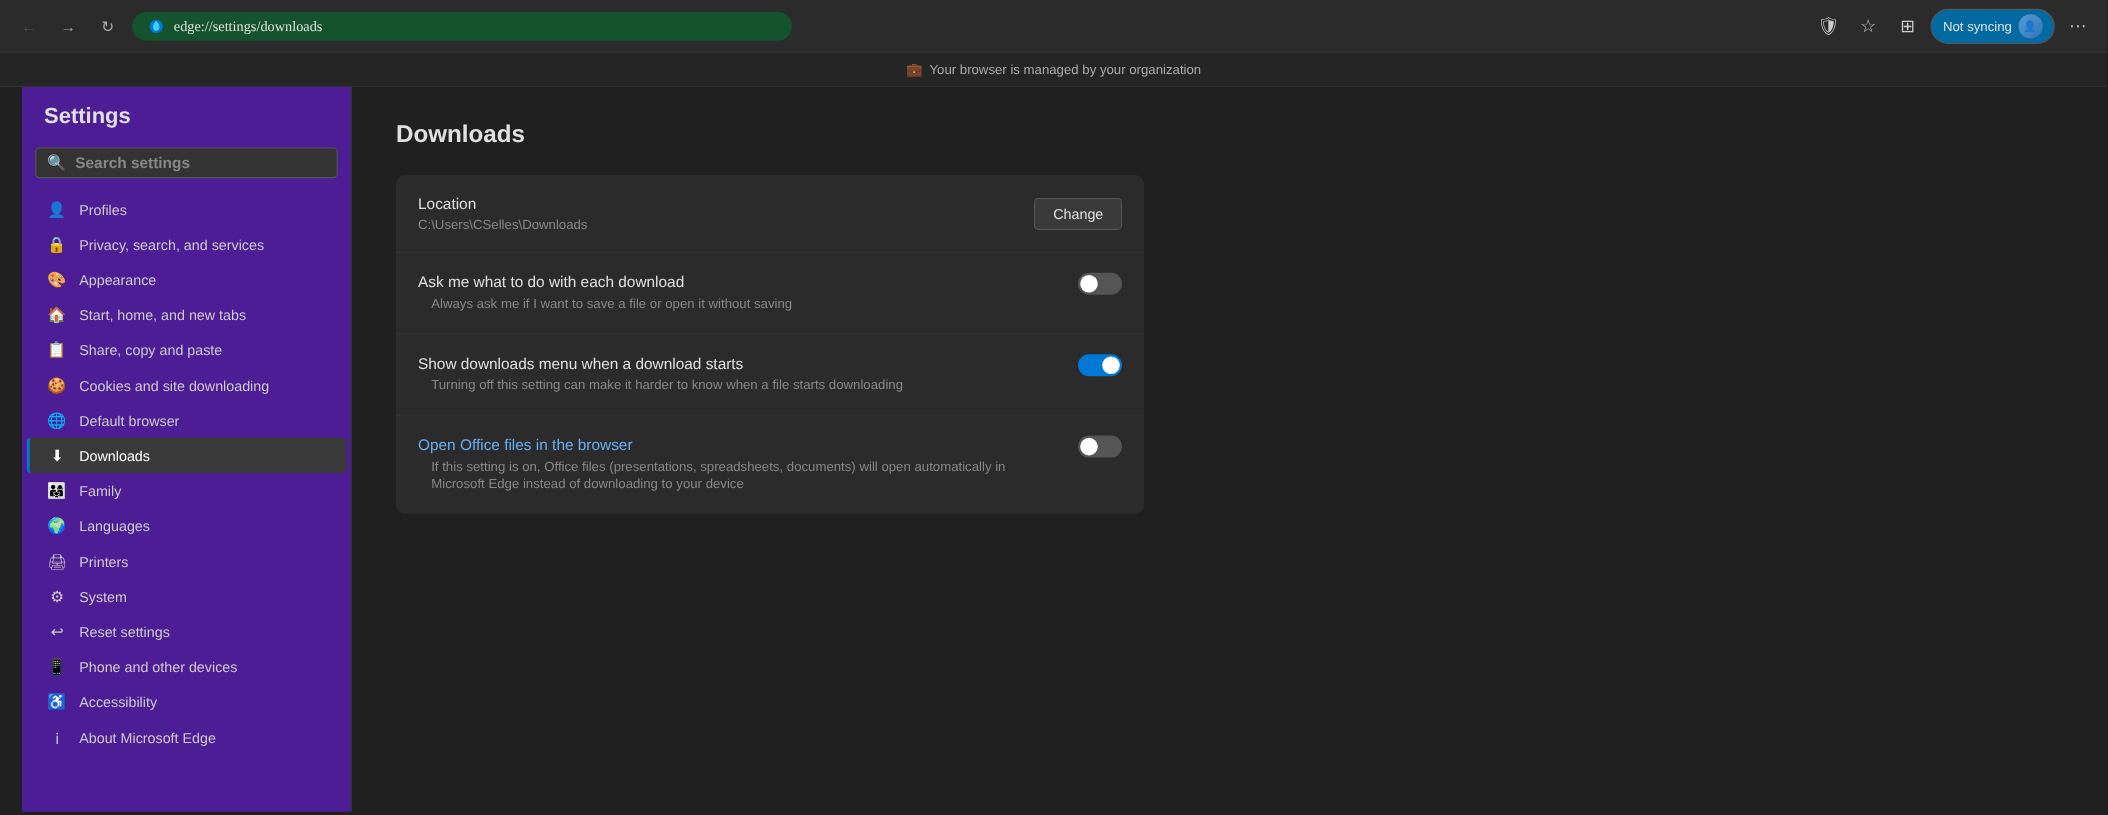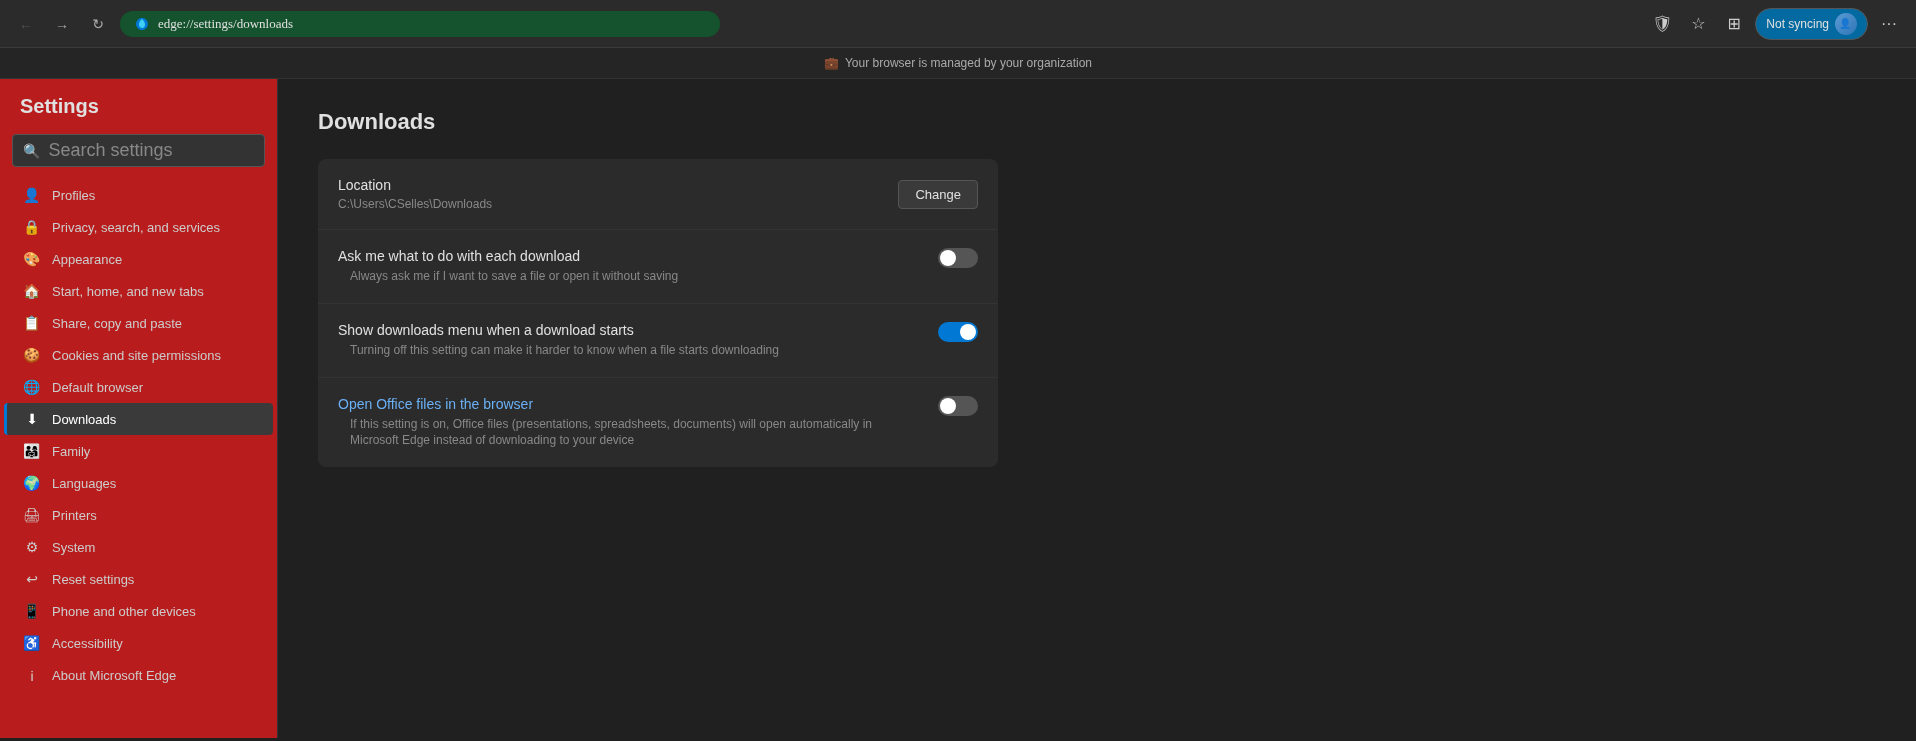--- a/index.html
+++ b/index.html
@@ -105,26 +105,27 @@
     }
 
     
     .main-layout {
       display: flex;
       height: calc(741px - 48px - 34px);
     }
 
     
     .sidebar {
-      width: 278px;
-      background: #b91c1c;
+      width: 300px;
+      background: #4c1d95;
       border-right: 1px solid #333;
       overflow-y: auto;
       padding: 16px 0;
       flex-shrink: 0;
+      margin-left: 20px;
     }
     .sidebar-title {
       font-size: 20px;
       font-weight: 600;
       color: #e0e0e0;
       padding: 0 20px 16px 20px;
     }
     .search-box {
       display: flex;
       align-items: center;
@@ -133,22 +134,23 @@
       border-radius: 4px;
       margin: 0 12px 12px 12px;
       padding: 5px 10px;
       gap: 8px;
     }
     .search-box input {
       background: none;
       border: none;
       outline: none;
       color: #e0e0e0;
-      font-size: 18px;
+      font-size: 14px;
       flex: 1;
+      font-weight: bold;
     }
     .search-box input::placeholder { color: #888; }
     .search-icon { color: #888; font-size: 14px; }
 
     .sidebar-item {
       display: flex;
       align-items: center;
       padding: 8px 20px;
       gap: 12px;
       cursor: pointer;
@@ -340,21 +342,21 @@
         <div class="sidebar-item">
       <span class="icon">🏠</span>
       <span>Start, home, and new tabs</span>
     </div>
         <div class="sidebar-item">
       <span class="icon">📋</span>
       <span>Share, copy and paste</span>
     </div>
         <div class="sidebar-item">
       <span class="icon">🍪</span>
-      <span>Cookies and site permissions</span>
+      <span>Cookies and site downloading</span>
     </div>
         <div class="sidebar-item">
       <span class="icon">🌐</span>
       <span>Default browser</span>
     </div>
         <div class="sidebar-item active">
       <span class="icon">⬇</span>
       <span>Downloads</span>
     </div>
         <div class="sidebar-item">

